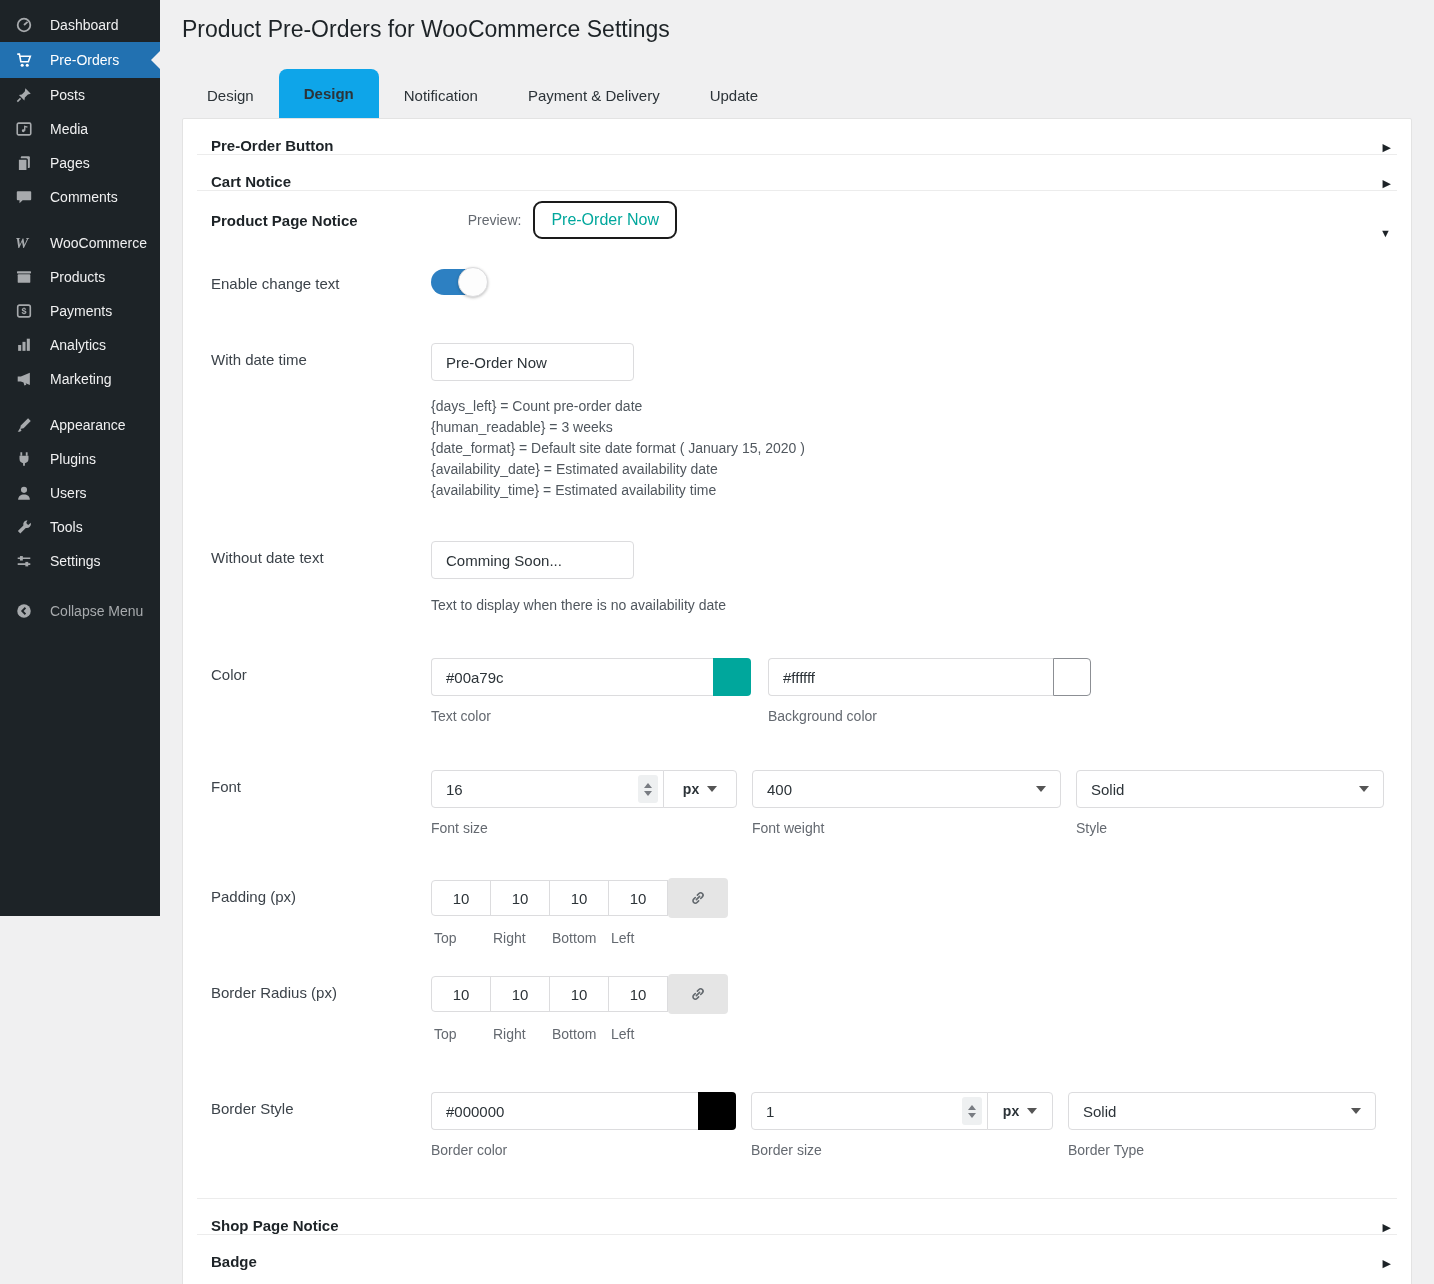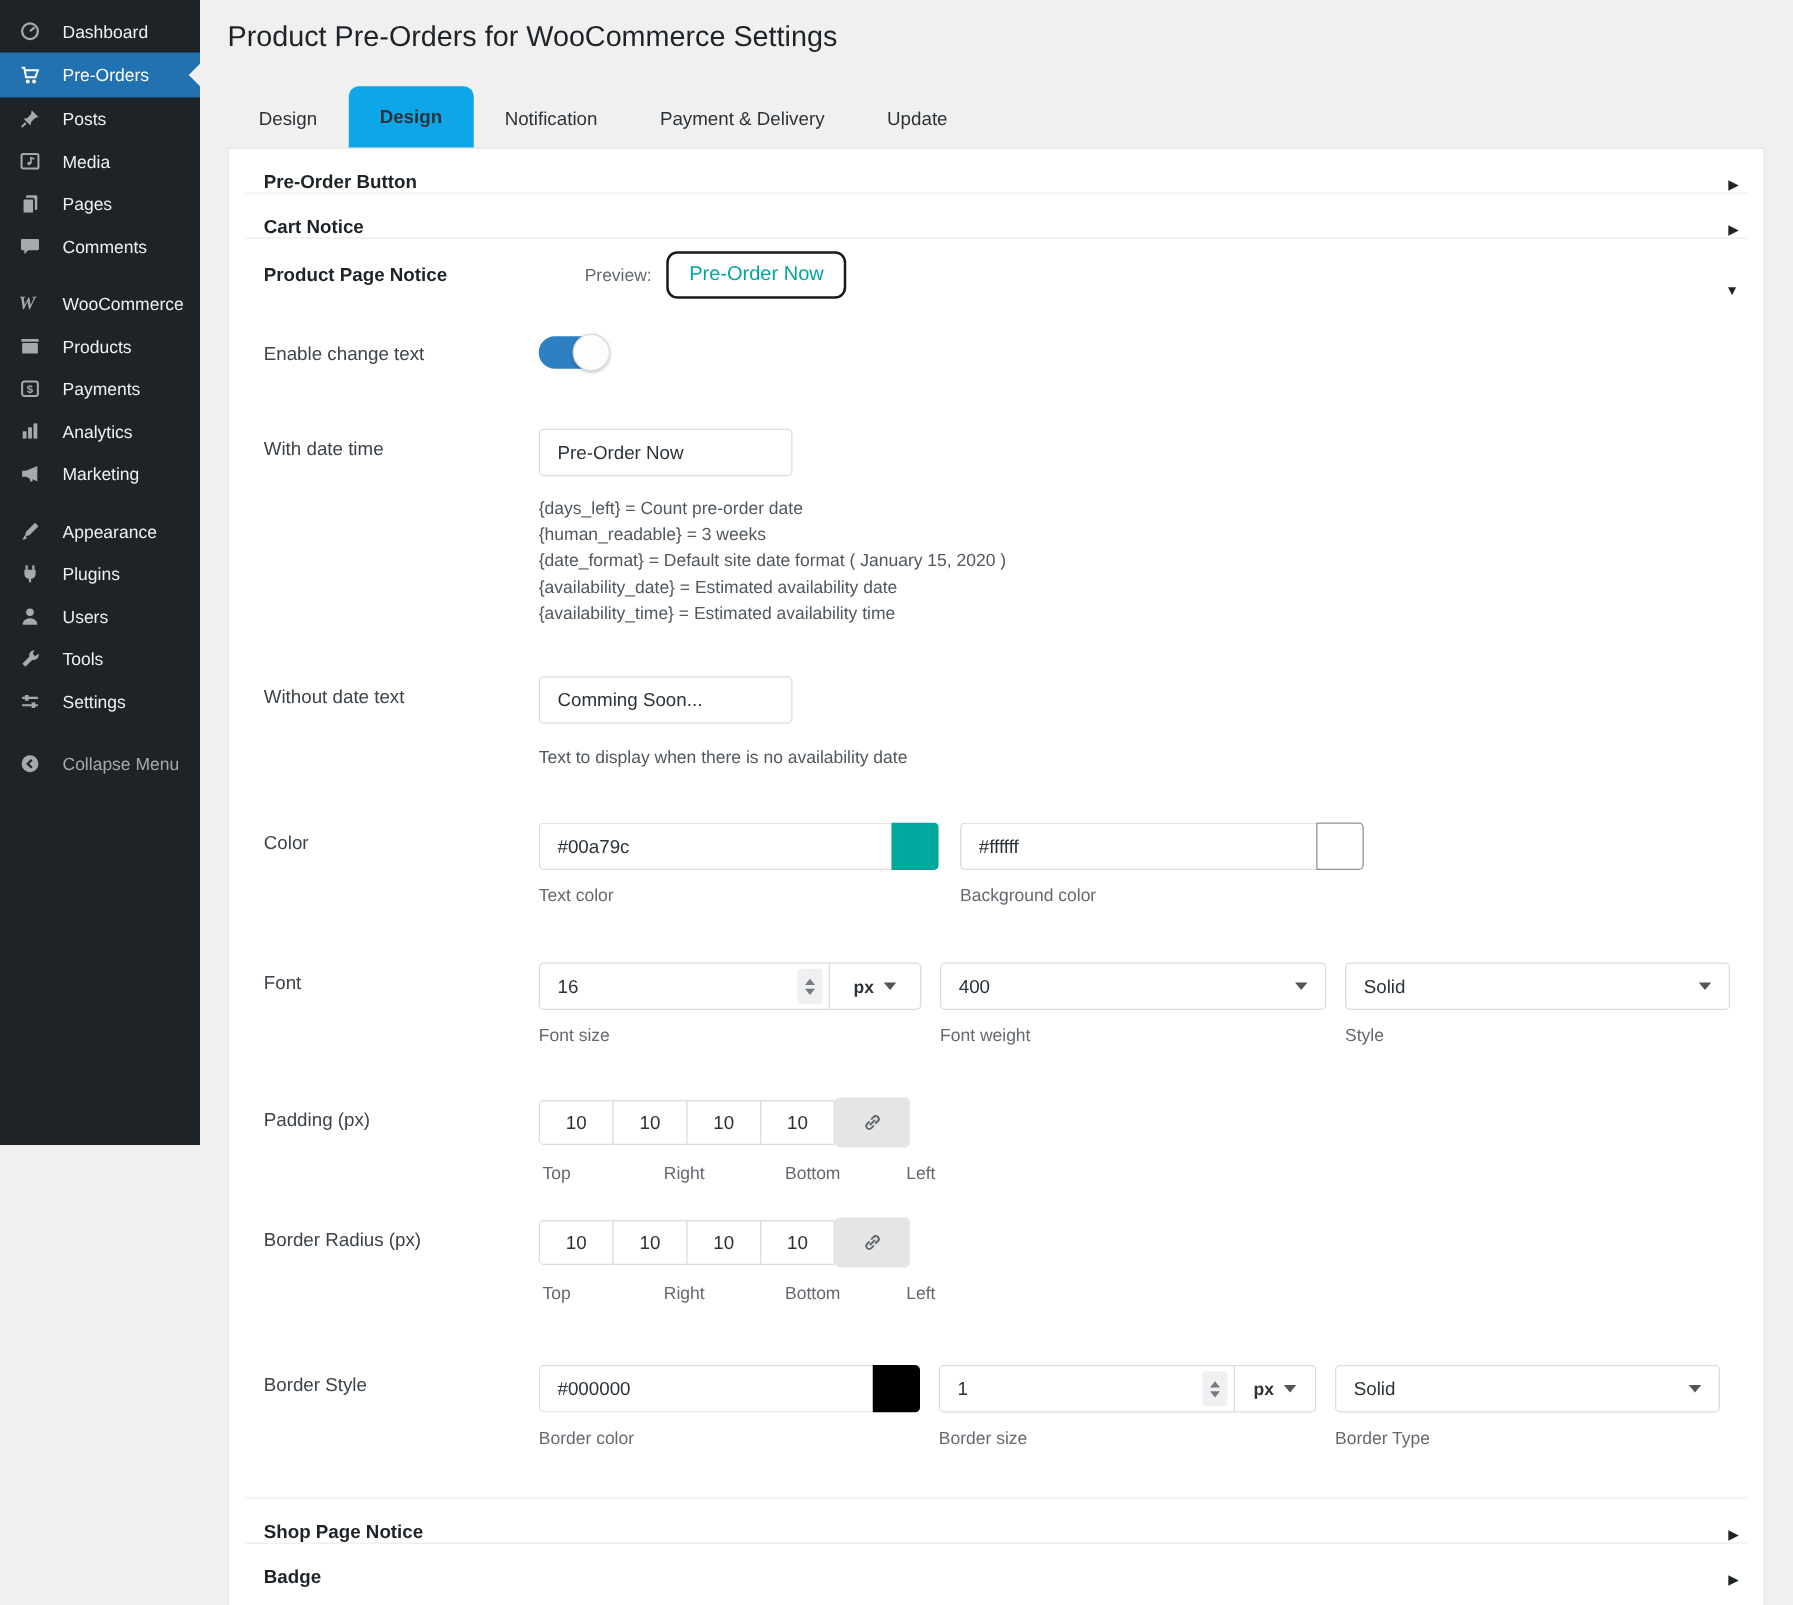--- a/index.html
+++ b/index.html
@@ -129,21 +129,21 @@
   .quad input {
     width:60px; height:36px; border:1px solid #dcdcde; text-align:center; font-size:15px;
     color:#2c3338; margin-left:-1px; background:#fff; outline:none;
     font-family:"Liberation Sans", sans-serif;
   }
   .quad input:first-child { margin-left:0; border-radius:4px 0 0 4px; }
   .link-btn {
     width:60px; height:40px; background:#e5e5e5; border-radius:4px; margin-left:0; margin-top:-2px;
     display:flex; align-items:center; justify-content:center; cursor:pointer; color:#63696e;
   }
-  .quad-captions { display:flex; margin-top:12px; font-size:14px; color:#646970;gap:38px; }
+  .quad-captions { display:flex; margin-top:12px; font-size:14px; color:#646970; }
   .quad-captions span { width:59px; padding-left:3px; }
 
   .mr16 { margin-right:15px; }
   svg { display:block; }
 </style>
 </head>
 <body>
 
 <div class="sidebar">
 

